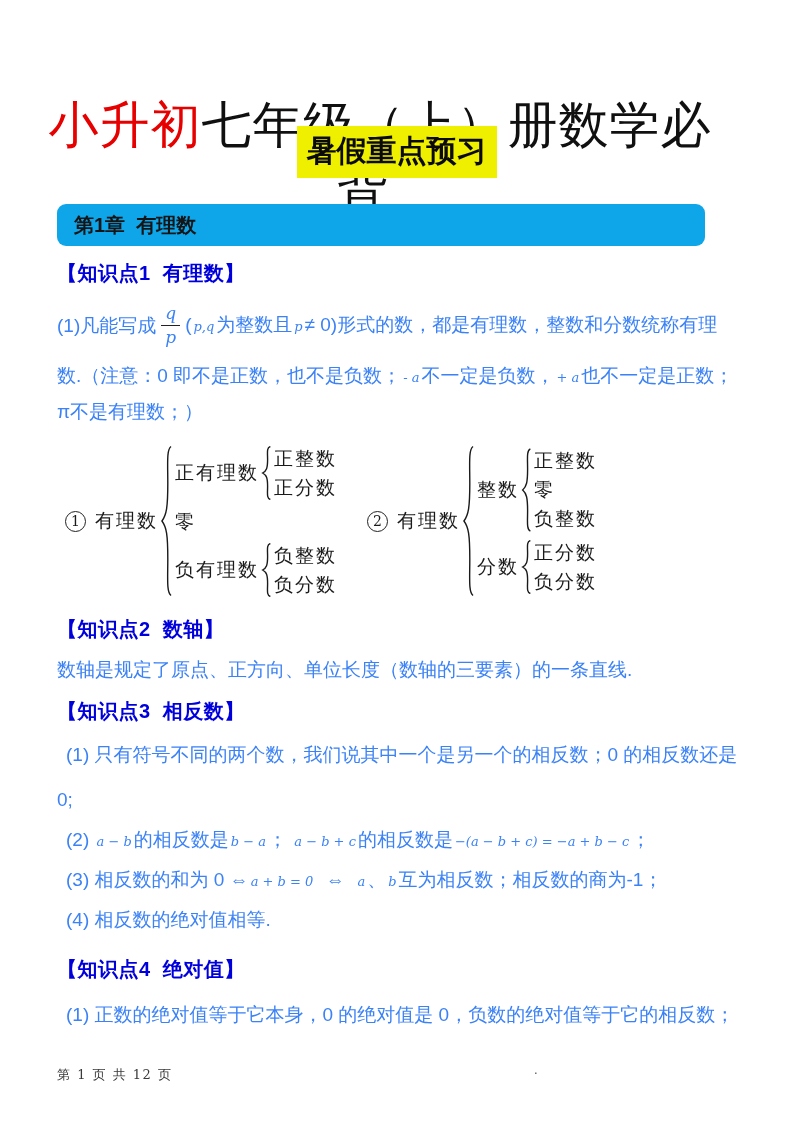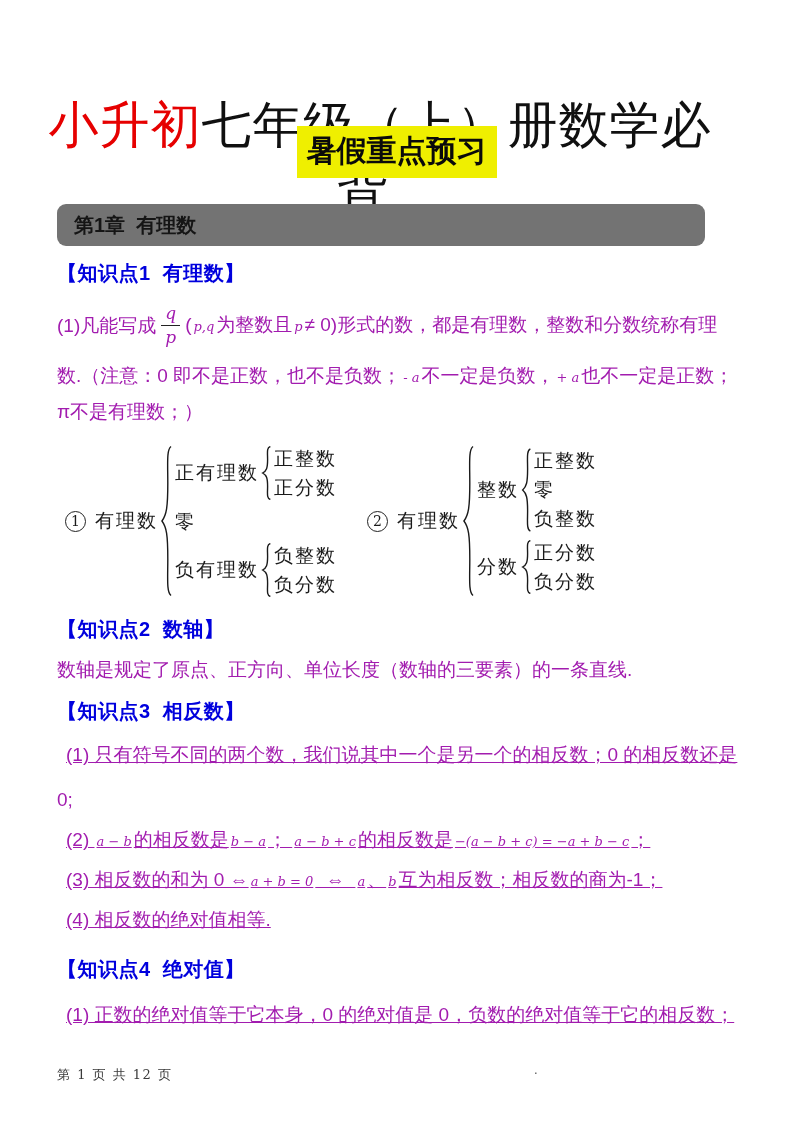--- a/index.html
+++ b/index.html
@@ -31,37 +31,37 @@
     display: inline-block;
     background: #efef00;
     font-size: 30px; font-weight: 700;
     padding: 5px 10px 6px 10px;
     color: #0a0a0a;
   }
 
   
   .chapter-banner {
     top: 204px; left: 57px; width: 648px; height: 42px;
-    background: #737373;
+    background: #0ea5e9;
     border-radius: 9px;
     display: flex; align-items: center;
     padding-left: 17px;
     font-size: 20px; font-weight: 700; color: #151515;
   }
 
   
   .kp-heading {
     left: 57px;
     font-size: 20px; font-weight: 700;
     color: #0000dd;
     letter-spacing: 0.5px;
   }
 
-  .body-line { left: 57px; font-size: 19px; line-height: 23px; color: #a21caf; }
-  .indent { left: 66px; text-decoration: underline; }
+  .body-line { left: 57px; font-size: 19px; line-height: 23px; color: #3b82f6; }
+  .indent { left: 66px; }
 
   .mi {
     font-family: "DejaVu Serif", serif;
     font-style: italic;
     font-weight: 400;
     padding: 0 2px;
     font-size: 13px;
   }
 
   

